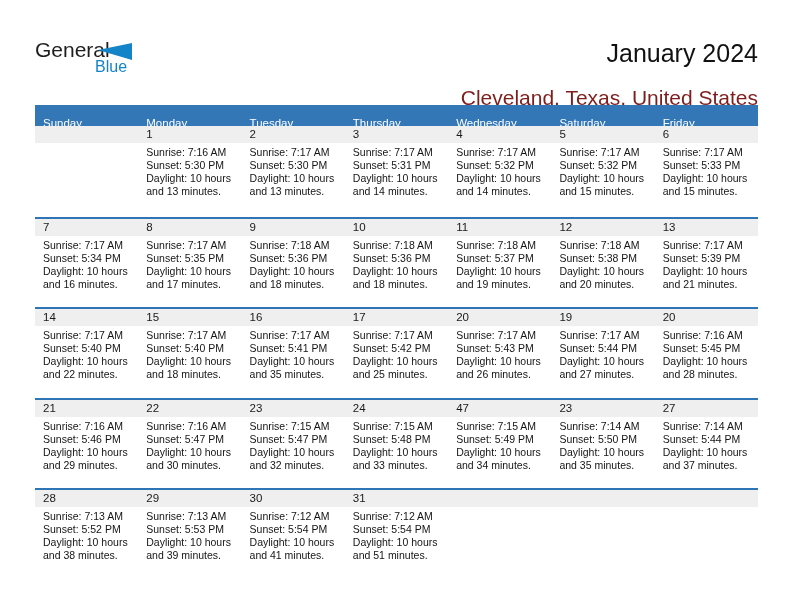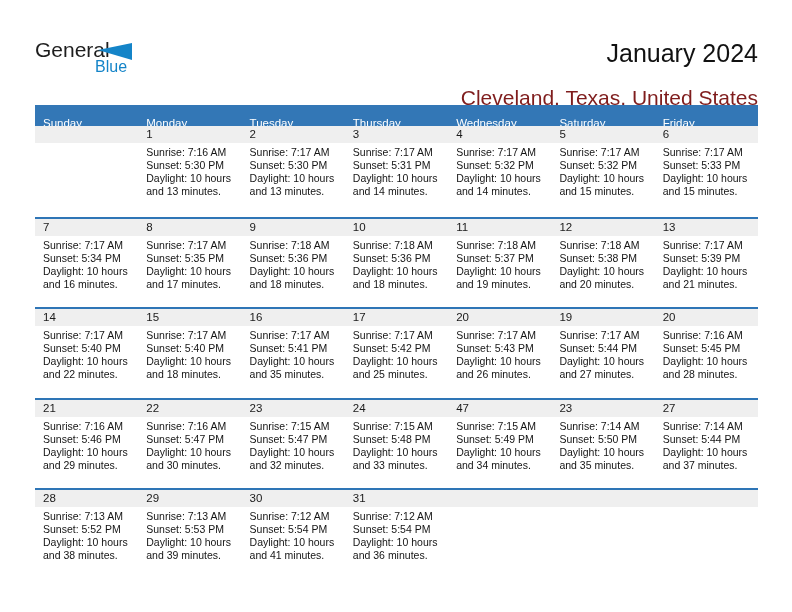--- a/index.html
+++ b/index.html
@@ -412,21 +412,21 @@
             </div>
           </div>
           <div class="day-cell">
             <div class="day-strip">
               <span class="day-num">31</span>
             </div>
             <div class="cell-body">
               <div class="cell-line">Sunrise: 7:12 AM</div>
               <div class="cell-line">Sunset: 5:54 PM</div>
               <div class="cell-line">Daylight: 10 hours</div>
-              <div class="cell-line">and 36 minutes.</div>
+              <div class="cell-line">and 51 minutes.</div>
             </div>
           </div>
           <div class="day-cell">
             <div class="day-strip"></div>
           </div>
           <div class="day-cell">
             <div class="day-strip"></div>
           </div>
           <div class="day-cell">
             <div class="day-strip"></div>

